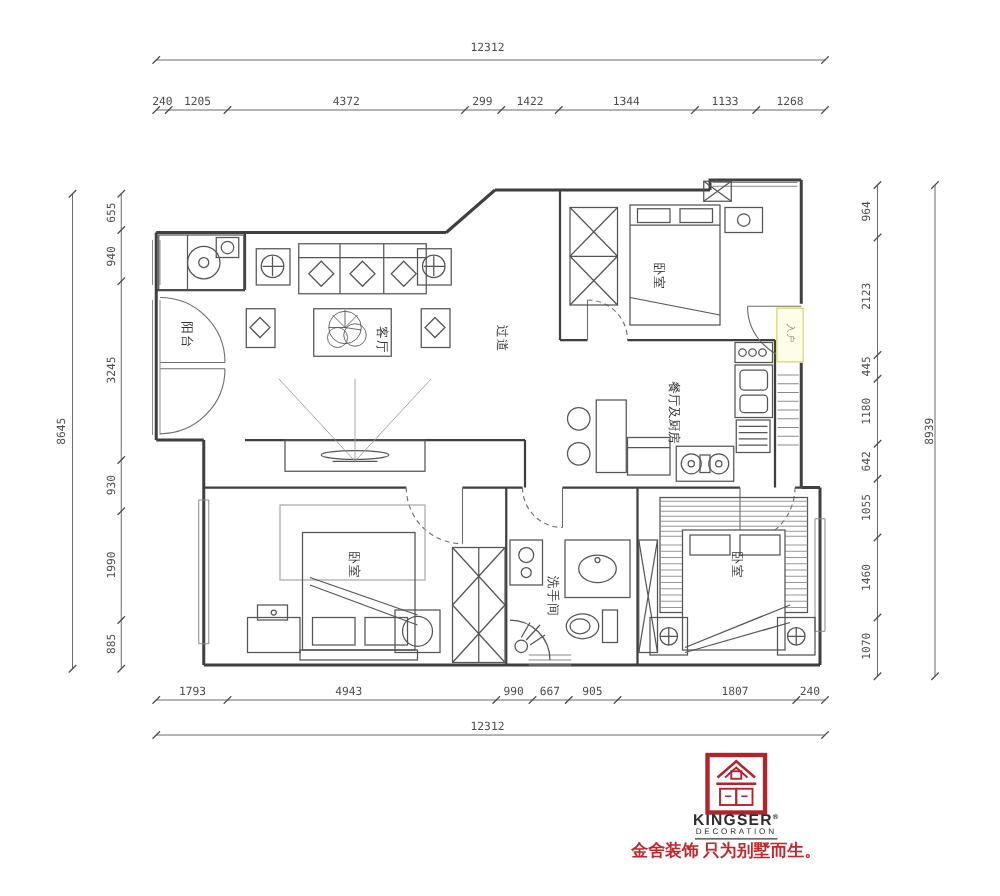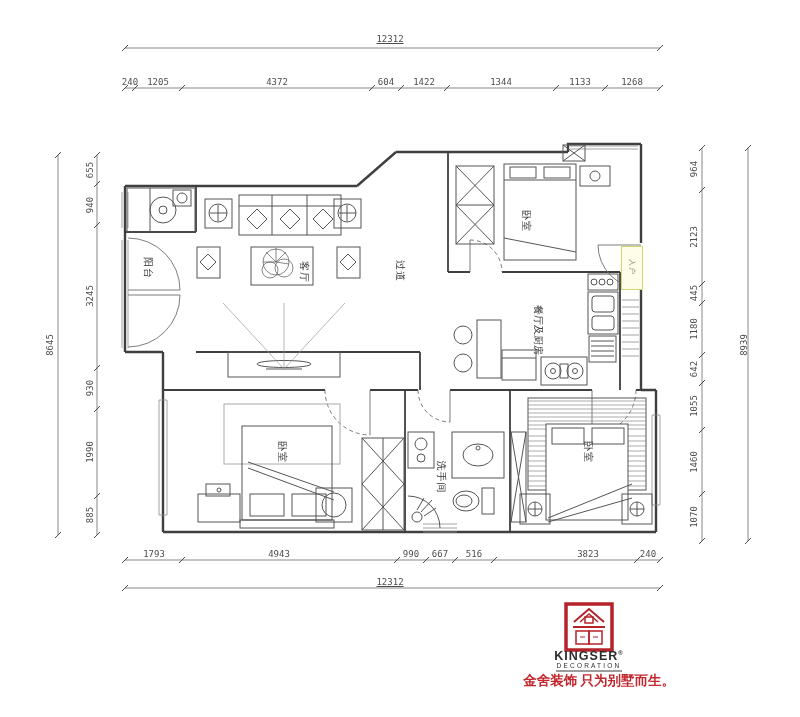--- a/index.html
+++ b/index.html
@@ -2,35 +2,35 @@
 <html><head>
 <meta charset="utf-8">
 <style>
   html,body{margin:0;padding:0;background:#ffffff;}
   #canvas{position:relative;width:800px;height:717px;background:#ffffff;overflow:hidden;
           font-family:"DejaVu Sans",sans-serif;}
   #plan-svg{position:absolute;left:0;top:0;}
   .dim{position:absolute;font:9px "DejaVu Sans Mono",monospace;color:#4d4d4d;
        width:34px;height:10px;line-height:10px;text-align:center;white-space:nowrap;}
   .dim.v{transform:rotate(-90deg);}
-  .dim.wide{width:64px;text-decoration:underline;}
+  .dim.wide{width:64px;}
   .room{position:absolute;font:10px "DejaVu Sans",sans-serif;color:#333;
         width:40px;height:14px;line-height:14px;text-align:center;white-space:nowrap;
         transform:rotate(90deg);letter-spacing:1px;}
   .room.w5{width:64px;letter-spacing:0;}
   .room.w3{width:48px;}
   .room.tiny{font-size:7px;color:#8a8a7a;width:30px;height:10px;line-height:10px;}
   .hl-box{position:absolute;left:621px;top:246px;width:20px;height:42px;
           background:#fdfde8;border:1px solid #d6d66e;}
   .logo-brand{position:absolute;left:549px;top:649px;width:80px;text-align:center;
               font:bold 12.5px "Liberation Sans",sans-serif;color:#2d2d2d;letter-spacing:1px;}
   .logo-brand .reg{font-size:6px;vertical-align:super;}
   .logo-sub{position:absolute;left:549px;top:662px;width:80px;text-align:center;
             font:6.5px "Liberation Sans",sans-serif;color:#2d2d2d;letter-spacing:2.2px;}
-  .logo-slogan{position:absolute;left:505px;top:672px;width:170px;text-align:right;
+  .logo-slogan{position:absolute;left:505px;top:672px;width:170px;text-align:left;
                font:bold 13.5px "Liberation Serif",serif;color:#c1272d;white-space:nowrap;}
 </style>
 </head>
 <body>
 
 <div id="canvas">
 
 <svg id="plan-svg" width="800" height="717" viewBox="0 0 800 717">
 
   <g stroke="#6b6b6b" stroke-width="0.8" fill="none">
@@ -242,32 +242,32 @@
     <rect x="589" y="631" width="13" height="13" stroke-width="1.5"></rect>
     <path stroke-width="1.2" d="M580,637 H585 M593,637 H598"></path>
     <path stroke="#3a3a3a" stroke-width="1" d="M556,671 H622"></path>
   </g>
 </svg>
 
   <span class="dim wide" style="left:358px;top:34px">12312</span>
   <span class="dim" style="left:113px;top:77px">240</span>
   <span class="dim" style="left:141px;top:77px">1205</span>
   <span class="dim" style="left:260px;top:77px">4372</span>
-  <span class="dim" style="left:369px;top:77px">604</span>
+  <span class="dim" style="left:369px;top:77px">299</span>
   <span class="dim" style="left:407px;top:77px">1422</span>
   <span class="dim" style="left:484px;top:77px">1344</span>
   <span class="dim" style="left:563px;top:77px">1133</span>
   <span class="dim" style="left:615px;top:77px">1268</span>
 
   <span class="dim" style="left:137px;top:549px">1793</span>
   <span class="dim" style="left:262px;top:549px">4943</span>
   <span class="dim" style="left:394px;top:549px">990</span>
   <span class="dim" style="left:423px;top:549px">667</span>
-  <span class="dim" style="left:457px;top:549px">516</span>
-  <span class="dim" style="left:571px;top:549px">3823</span>
+  <span class="dim" style="left:457px;top:549px">905</span>
+  <span class="dim" style="left:571px;top:549px">1807</span>
   <span class="dim" style="left:631px;top:549px">240</span>
   <span class="dim wide" style="left:358px;top:577px">12312</span>
 
   <span class="dim v" style="left:33px;top:340px">8645</span>
   <span class="dim v" style="left:73px;top:165px">655</span>
   <span class="dim v" style="left:73px;top:200px">940</span>
   <span class="dim v" style="left:73px;top:291px">3245</span>
   <span class="dim v" style="left:73px;top:383px">930</span>
   <span class="dim v" style="left:73px;top:447px">1990</span>
   <span class="dim v" style="left:73px;top:510px">885</span>

